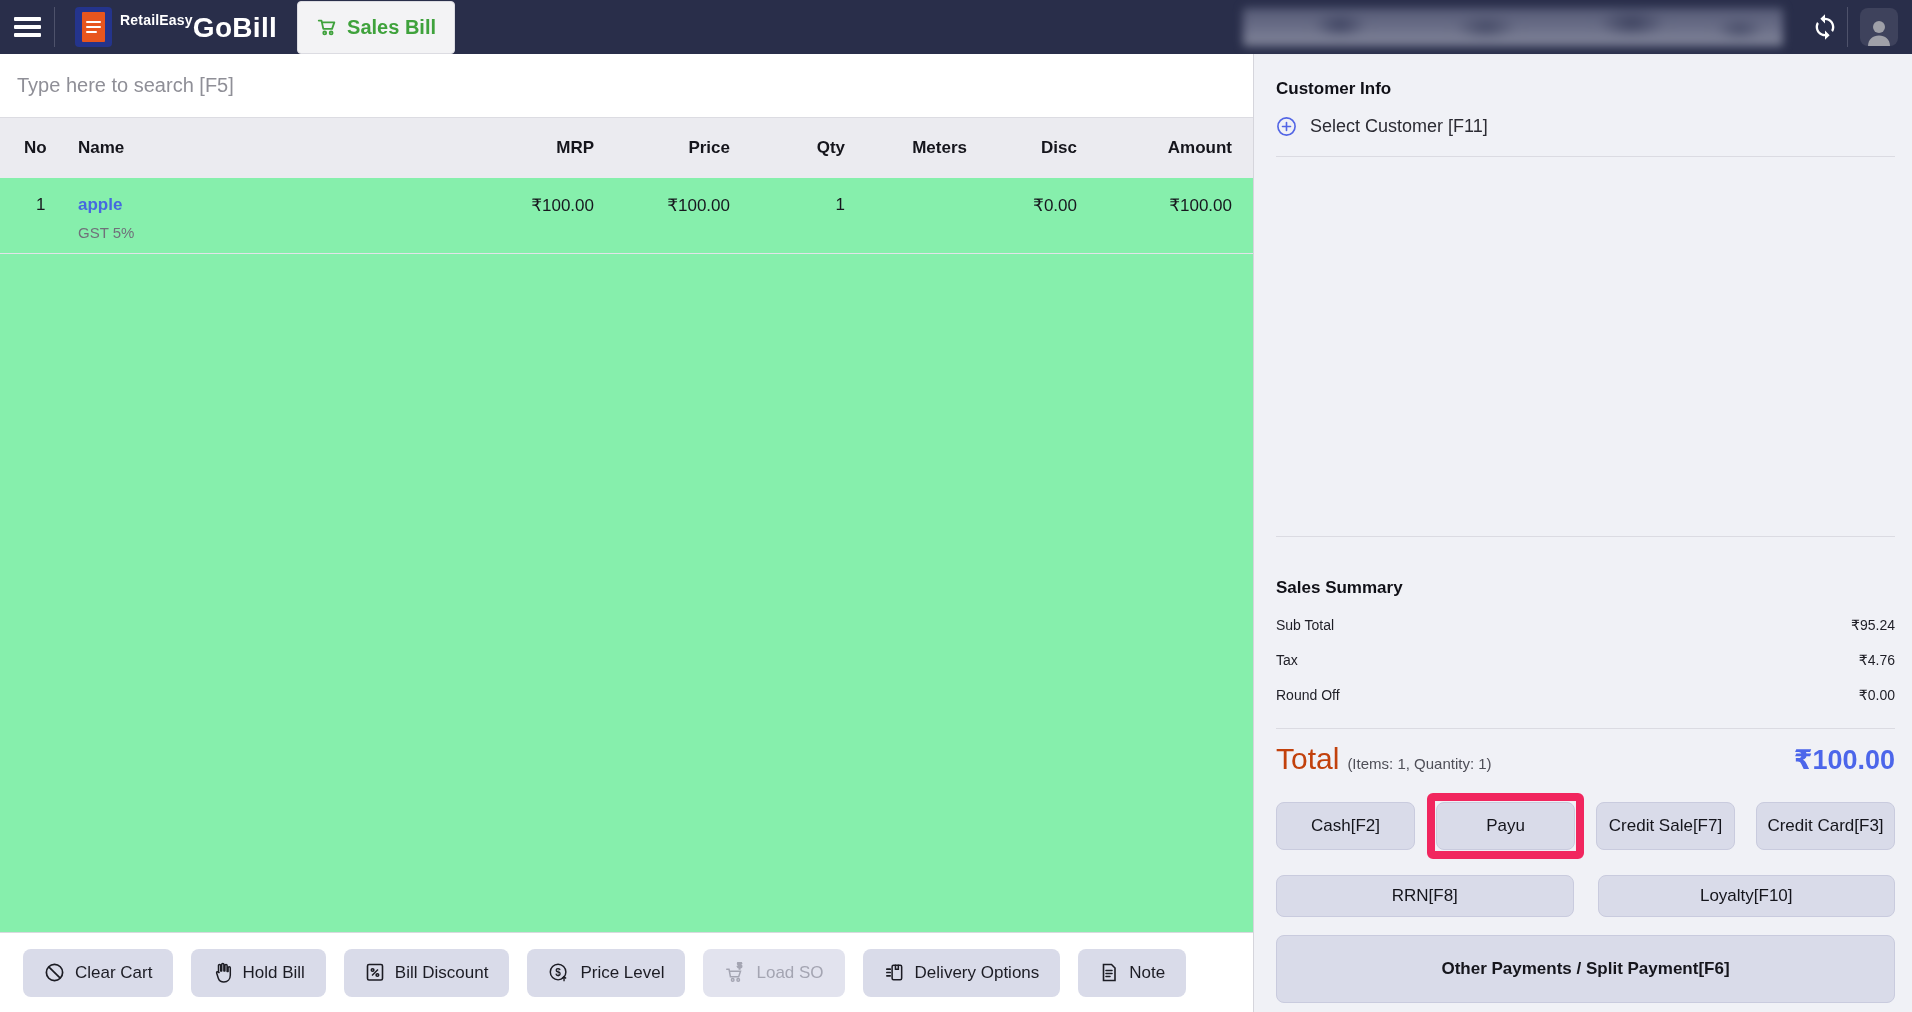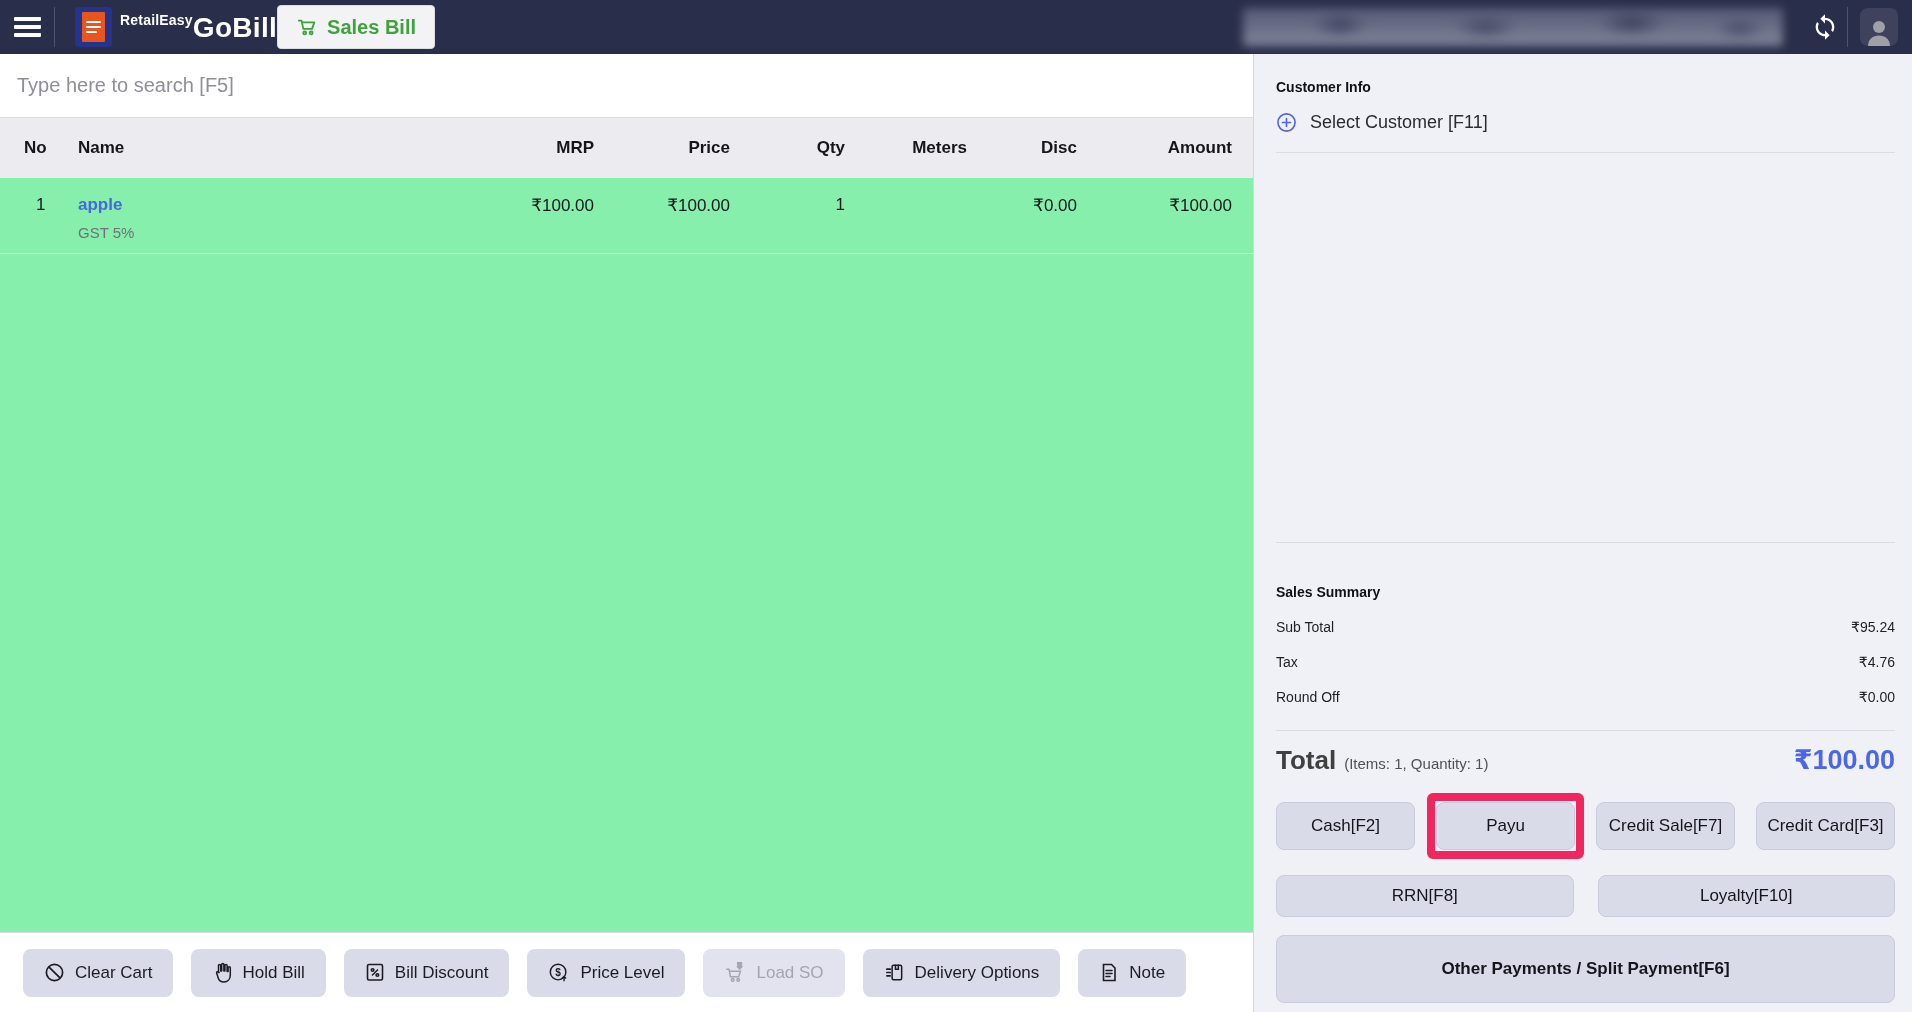--- a/index.html
+++ b/index.html
@@ -15,21 +15,21 @@
   .logo{display:flex;align-items:center;margin-left:20px;}
   .logo-badge{width:37px;height:40px;background:#24348c;border-radius:4px;display:flex;align-items:center;justify-content:center;}
   .logo-receipt{width:23px;height:30px;background:#e8551e;border-radius:1px;display:flex;flex-direction:column;justify-content:center;gap:3px;padding:0 4px;}
   .logo-receipt i{display:block;height:2px;background:#fff;border-radius:1px;}
   .logo-receipt i:nth-child(1){width:100%;}
   .logo-receipt i:nth-child(2){width:100%;}
   .logo-receipt i:nth-child(3){width:70%;}
   .logo-text{margin-left:8px;display:flex;flex-direction:row;line-height:1;}
   .brand-top{color:#fff;font-size:14px;font-weight:700;letter-spacing:.2px;}
   .brand-bottom{color:#fff;font-size:28px;font-weight:700;margin-top:1px;letter-spacing:.3px;}
-  .salesbill-btn{height:44px;background:#f3f3f5;border:1px solid #dcdce2;border-radius:4px;display:flex;align-items:center;gap:9px;padding:0 18px;cursor:pointer;}
+  .salesbill-btn{margin-left:20px;height:53px;background:#f3f3f5;border:1px solid #dcdce2;border-radius:4px;display:flex;align-items:center;gap:9px;padding:0 18px;cursor:pointer;}
   .salesbill-btn .lbl{color:#3fa23c;font-size:20px;font-weight:700;}
   .nav-spacer{flex:1;}
   .blur-strip{width:540px;height:38px;border-radius:3px;margin-right:20px;
     background:linear-gradient(180deg,#565b76 0%,#676b85 45%,#82869a 100%);
     position:relative;overflow:hidden;filter:blur(5px);}
   .blur-strip::after{content:"";position:absolute;inset:0;
     background:radial-gradient(40px 18px at 18% 45%,#3d4260 0%,transparent 70%),
                radial-gradient(46px 18px at 45% 50%,#444965 0%,transparent 70%),
                radial-gradient(50px 20px at 72% 40%,#3c415e 0%,transparent 70%),
                radial-gradient(36px 16px at 92% 55%,#474c68 0%,transparent 70%);}
@@ -63,27 +63,27 @@
 
   
   .actionbar{height:80px;flex:0 0 80px;border-top:1px solid #d9d9df;display:flex;align-items:center;gap:18px;padding-left:23px;background:#fff;}
   .act-btn{height:48px;background:#d9dbe9;border:none;border-radius:8px;display:flex;align-items:center;gap:10px;padding:0 21px;font-size:17px;color:#1c1c24;cursor:pointer;font-family:inherit;white-space:nowrap;}
   .act-btn svg{flex:0 0 auto;}
   .act-btn.disabled{background:#e2e3ee;color:#a4a5b2;cursor:default;}
   .act-btn.disabled svg *{stroke:#a4a5b2;}
 
   
   .rp-section{padding:25px 0 19px;border-bottom:1px solid #dbdbe2;}
-  .rp-title{font-size:14px;font-weight:700;color:#101017;margin:0;}
+  .rp-title{font-size:17px;font-weight:700;color:#101017;margin:0;}
   .rp-selectrow{display:flex;align-items:center;gap:13px;margin-top:17px;background:none;border:none;padding:0;font-family:inherit;font-size:18px;color:#2b2b33;cursor:pointer;}
   .rp-spacer{flex:1;}
   .rp-summary{border-top:1px solid #dbdbe2;padding-top:41px;}
   .sum-row{display:flex;justify-content:space-between;margin-top:19px;font-size:14px;color:#1e1e26;}
   .total-row{border-top:1px solid #dbdbe2;margin-top:25px;padding-top:13px;display:flex;align-items:baseline;}
-  .total-label{font-size:26px;font-weight:700;color:#404040;}
+  .total-label{font-size:30px;font-weight:400;color:#c2410c;}
   .total-meta{font-size:15px;color:#4f4f58;margin-left:8px;}
   .total-amount{margin-left:auto;font-size:27px;font-weight:700;color:#4c66ea;}
 
   .payments{margin-top:26px;}
   .pay-row1{display:grid;grid-template-columns:repeat(4,1fr);gap:21px;}
   .pay-row2{display:grid;grid-template-columns:1fr 1fr;gap:24px;margin-top:25px;}
   .pay-row3{margin-top:18px;}
   .pay-btn{width:100%;height:48px;background:#d9dbe9;border:1px solid #c9cbde;border-radius:8px;font-size:17px;color:#15151c;cursor:pointer;font-family:inherit;}
   .pay-row2 .pay-btn{height:42px;}
   .pay-row3 .pay-btn{height:68px;font-weight:700;}

